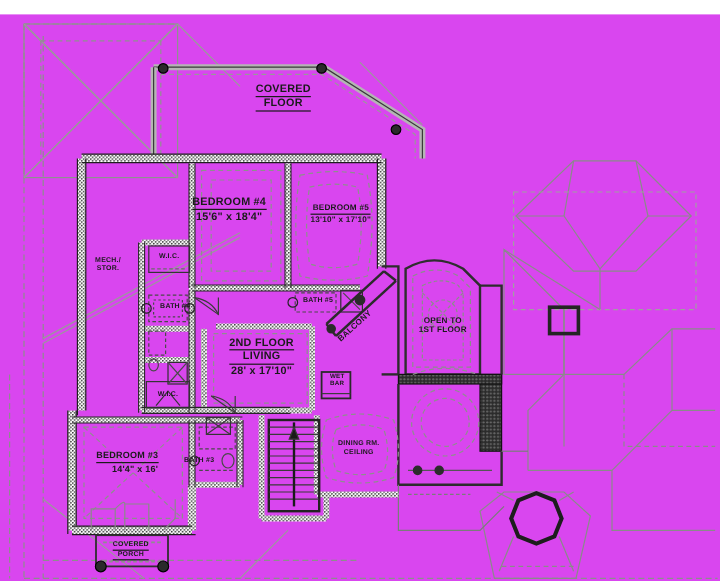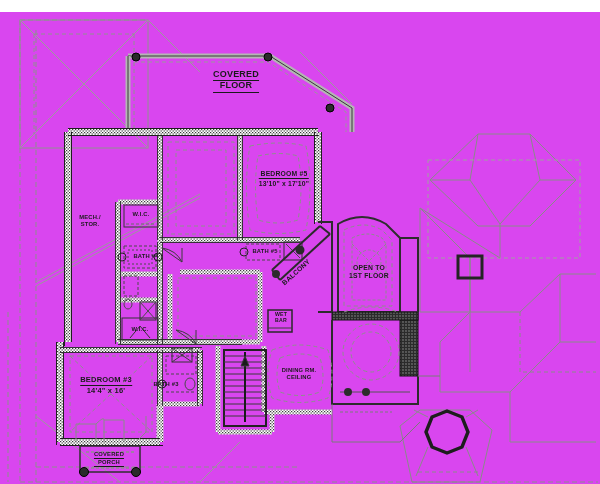--- a/index.html
+++ b/index.html
@@ -6,21 +6,21 @@
   body{font-family:"Liberation Sans",sans-serif;}
   #plan{position:relative;width:600px;height:475px;background:#d946ef;overflow:hidden;margin-top:12px;}
   #plan svg{position:absolute;left:0;top:0;}
 
   .lbl{position:absolute;font-family:"Liberation Sans",sans-serif;font-weight:bold;
        color:#1a1a1a;text-align:center;line-height:1.05;white-space:nowrap;
        letter-spacing:.2px;}
   .lbl .u{display:block;border-bottom:1px solid #1a1a1a;padding-bottom:1px;}
   .lbl .d{display:block;padding-top:1px;}
   .t10{font-size:9px;}
-  .t8{font-size:7.5px;}
+  .t8{font-size:7.5px;text-align:right;}
   .t7{font-size:6.8px;}
   .t6{font-size:5.8px;}
   .t5{font-size:5.2px;}
   .rot{transform-origin:center center;}
 </style>
 </head>
 <body>
 
 <div id="plan">
 
@@ -303,20 +303,24 @@
     <path d="M96 412 q 8 -8 8 -4"></path>
   </g>
 
 </svg>
 
 <div class="lbl t10" style="left:236px;top:58px;transform:translateX(-50%);">
   <span class="u">COVERED</span>
   <span class="u">FLOOR</span>
 </div>
 
+<div class="lbl t10" style="left:191px;top:152px;transform:translateX(-50%);">
+  <span class="u">BEDROOM #4</span>
+  <span class="d">15'6" x 18'4"</span>
+</div>
 
 <div class="lbl t7" style="left:284px;top:158px;transform:translateX(-50%);">
   <span class="u">BEDROOM #5</span>
   <span class="d">13'10" x 17'10"</span>
 </div>
 
 <div class="lbl t6" style="left:90px;top:202px;transform:translateX(-50%);">
   <span>MECH./</span>
   <span class="d">STOR.</span>
 </div>
@@ -335,20 +339,25 @@
 
 <div class="lbl t7 rot" style="left:296px;top:260px;transform:translate(-50%,-50%) rotate(-42deg);">
   <span>BALCONY</span>
 </div>
 
 <div class="lbl t7" style="left:369px;top:252px;transform:translateX(-50%);">
   <span>OPEN TO</span>
   <span class="d">1ST FLOOR</span>
 </div>
 
+<div class="lbl t10" style="left:218px;top:269px;transform:translateX(-50%);">
+  <span class="u">2ND FLOOR</span>
+  <span class="u">LIVING</span>
+  <span class="d">28' x 17'10"</span>
+</div>
 
 <div class="lbl t5" style="left:281px;top:300px;transform:translateX(-50%);">
   <span>WET</span>
   <span class="d">BAR</span>
 </div>
 
 <div class="lbl t6" style="left:140px;top:314px;transform:translateX(-50%);">
   <span>W.I.C.</span>
 </div>
 

